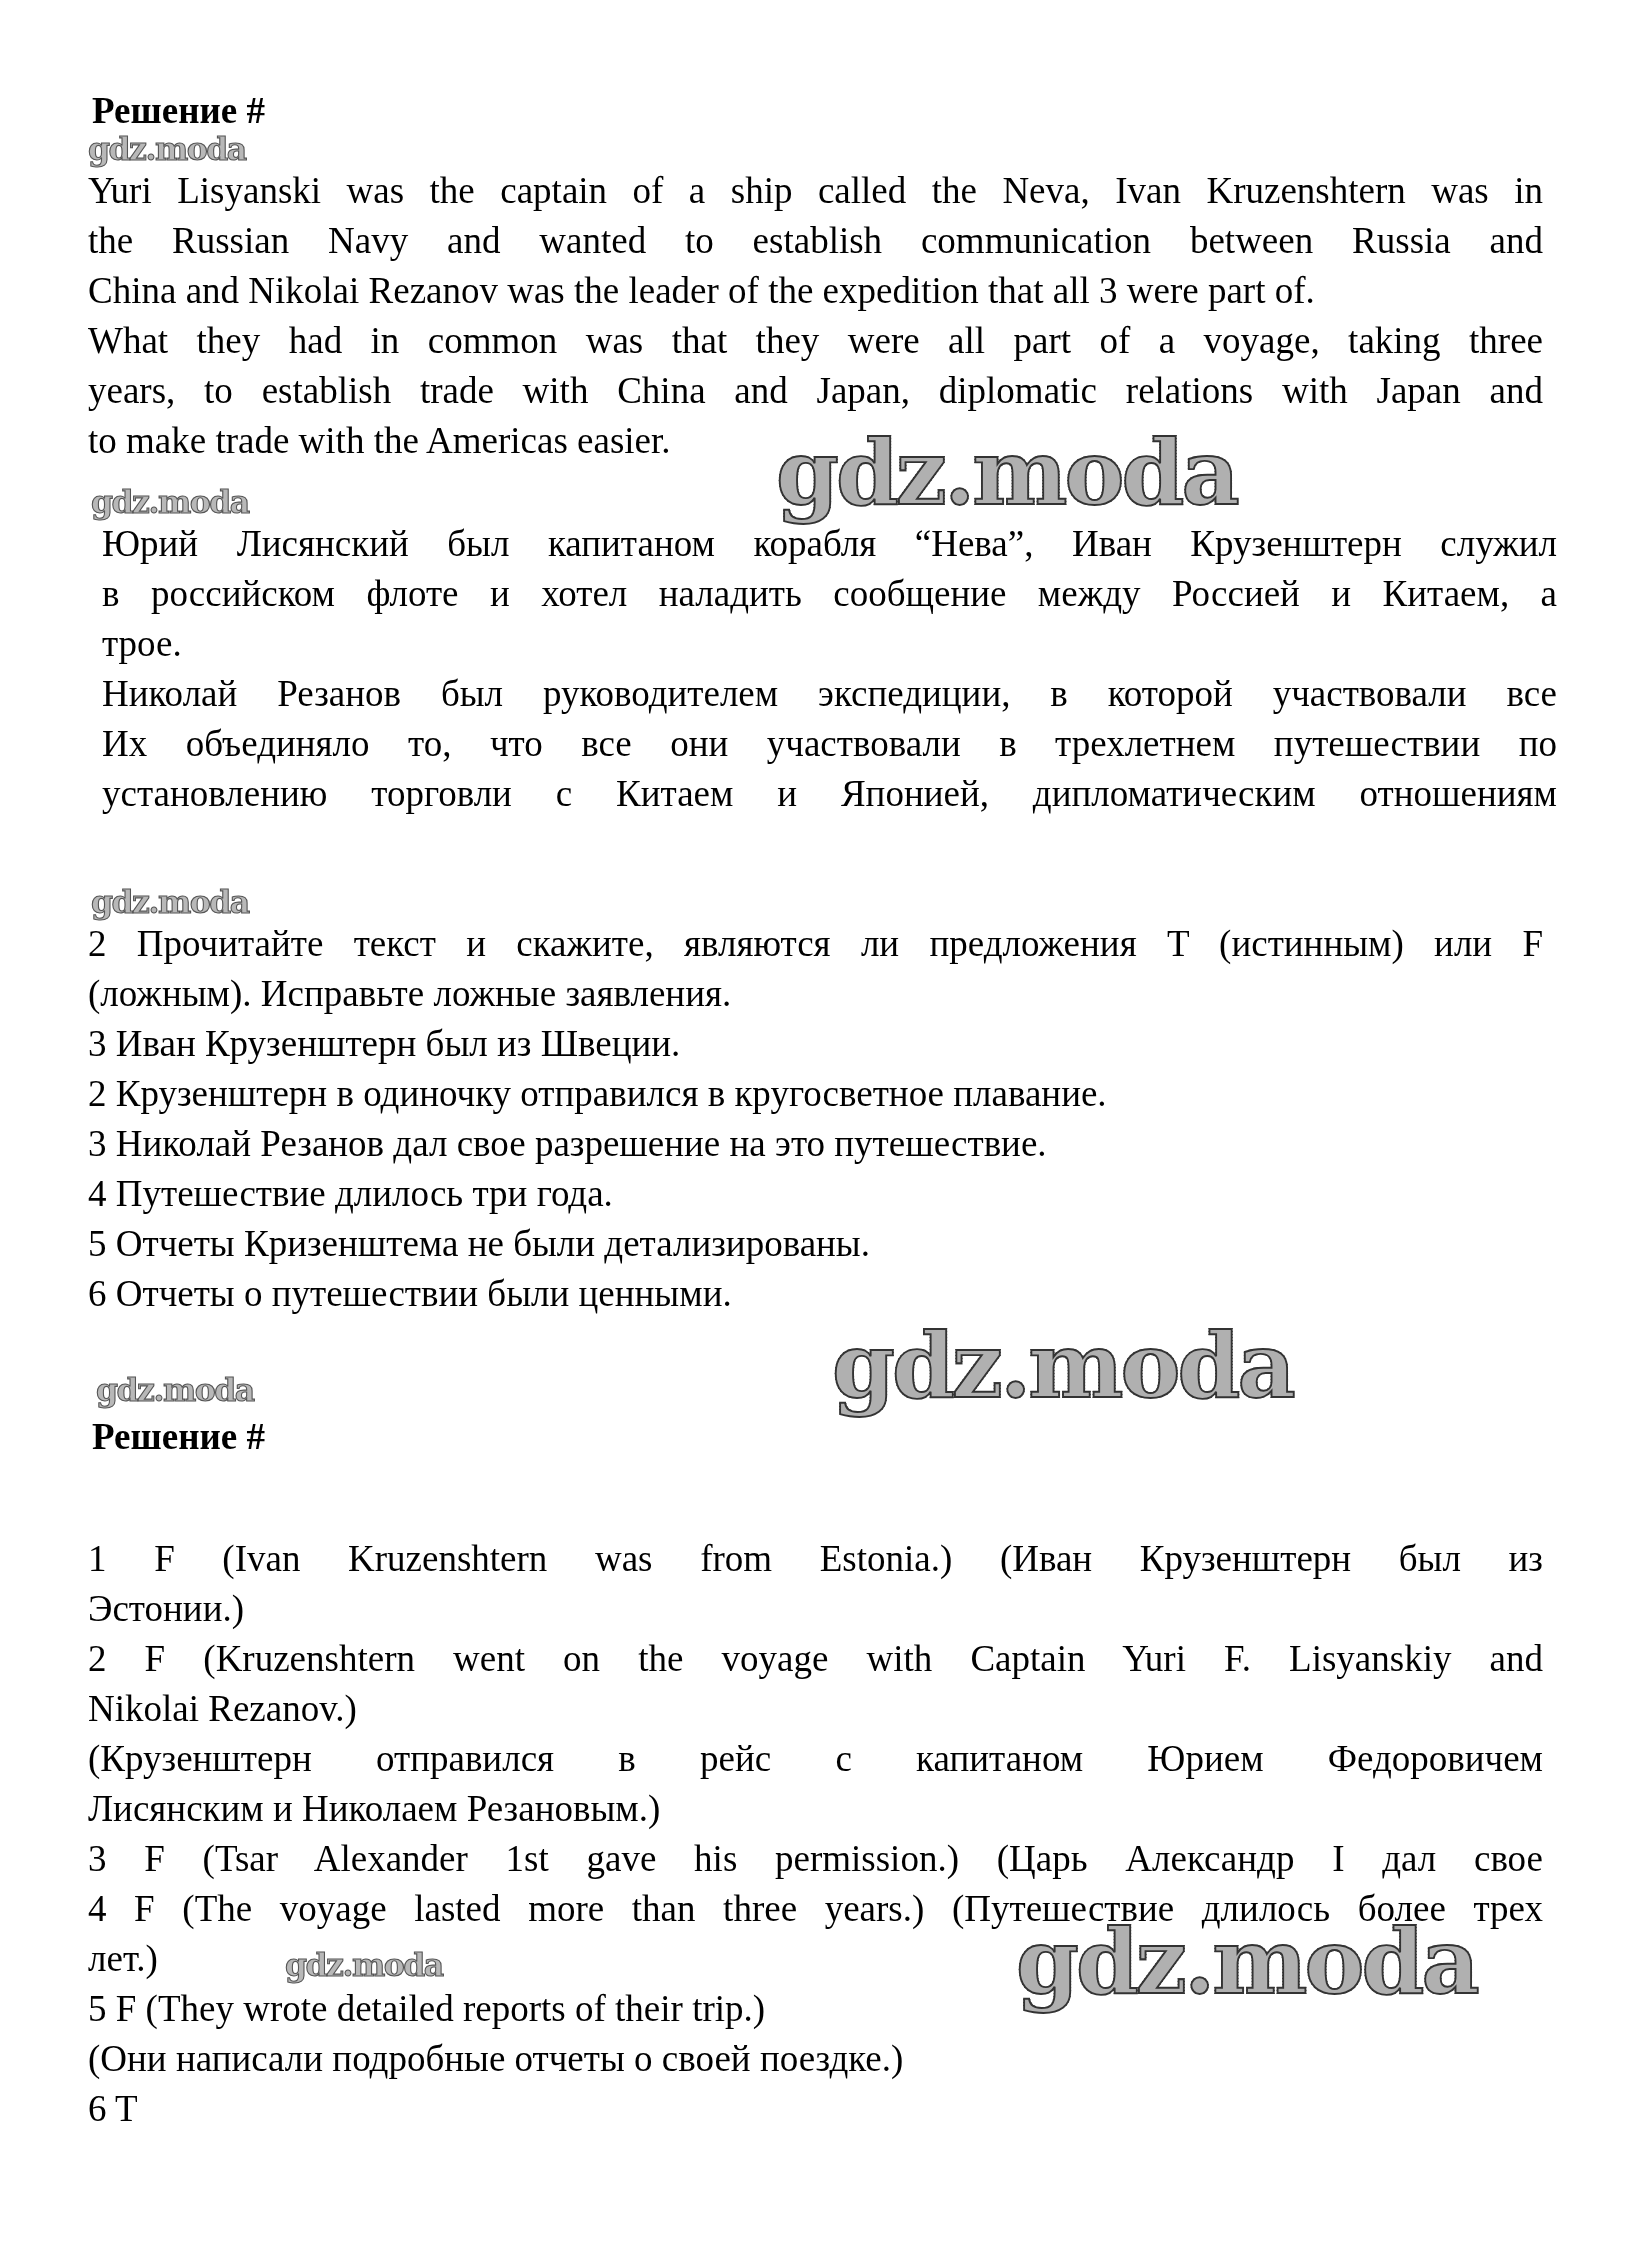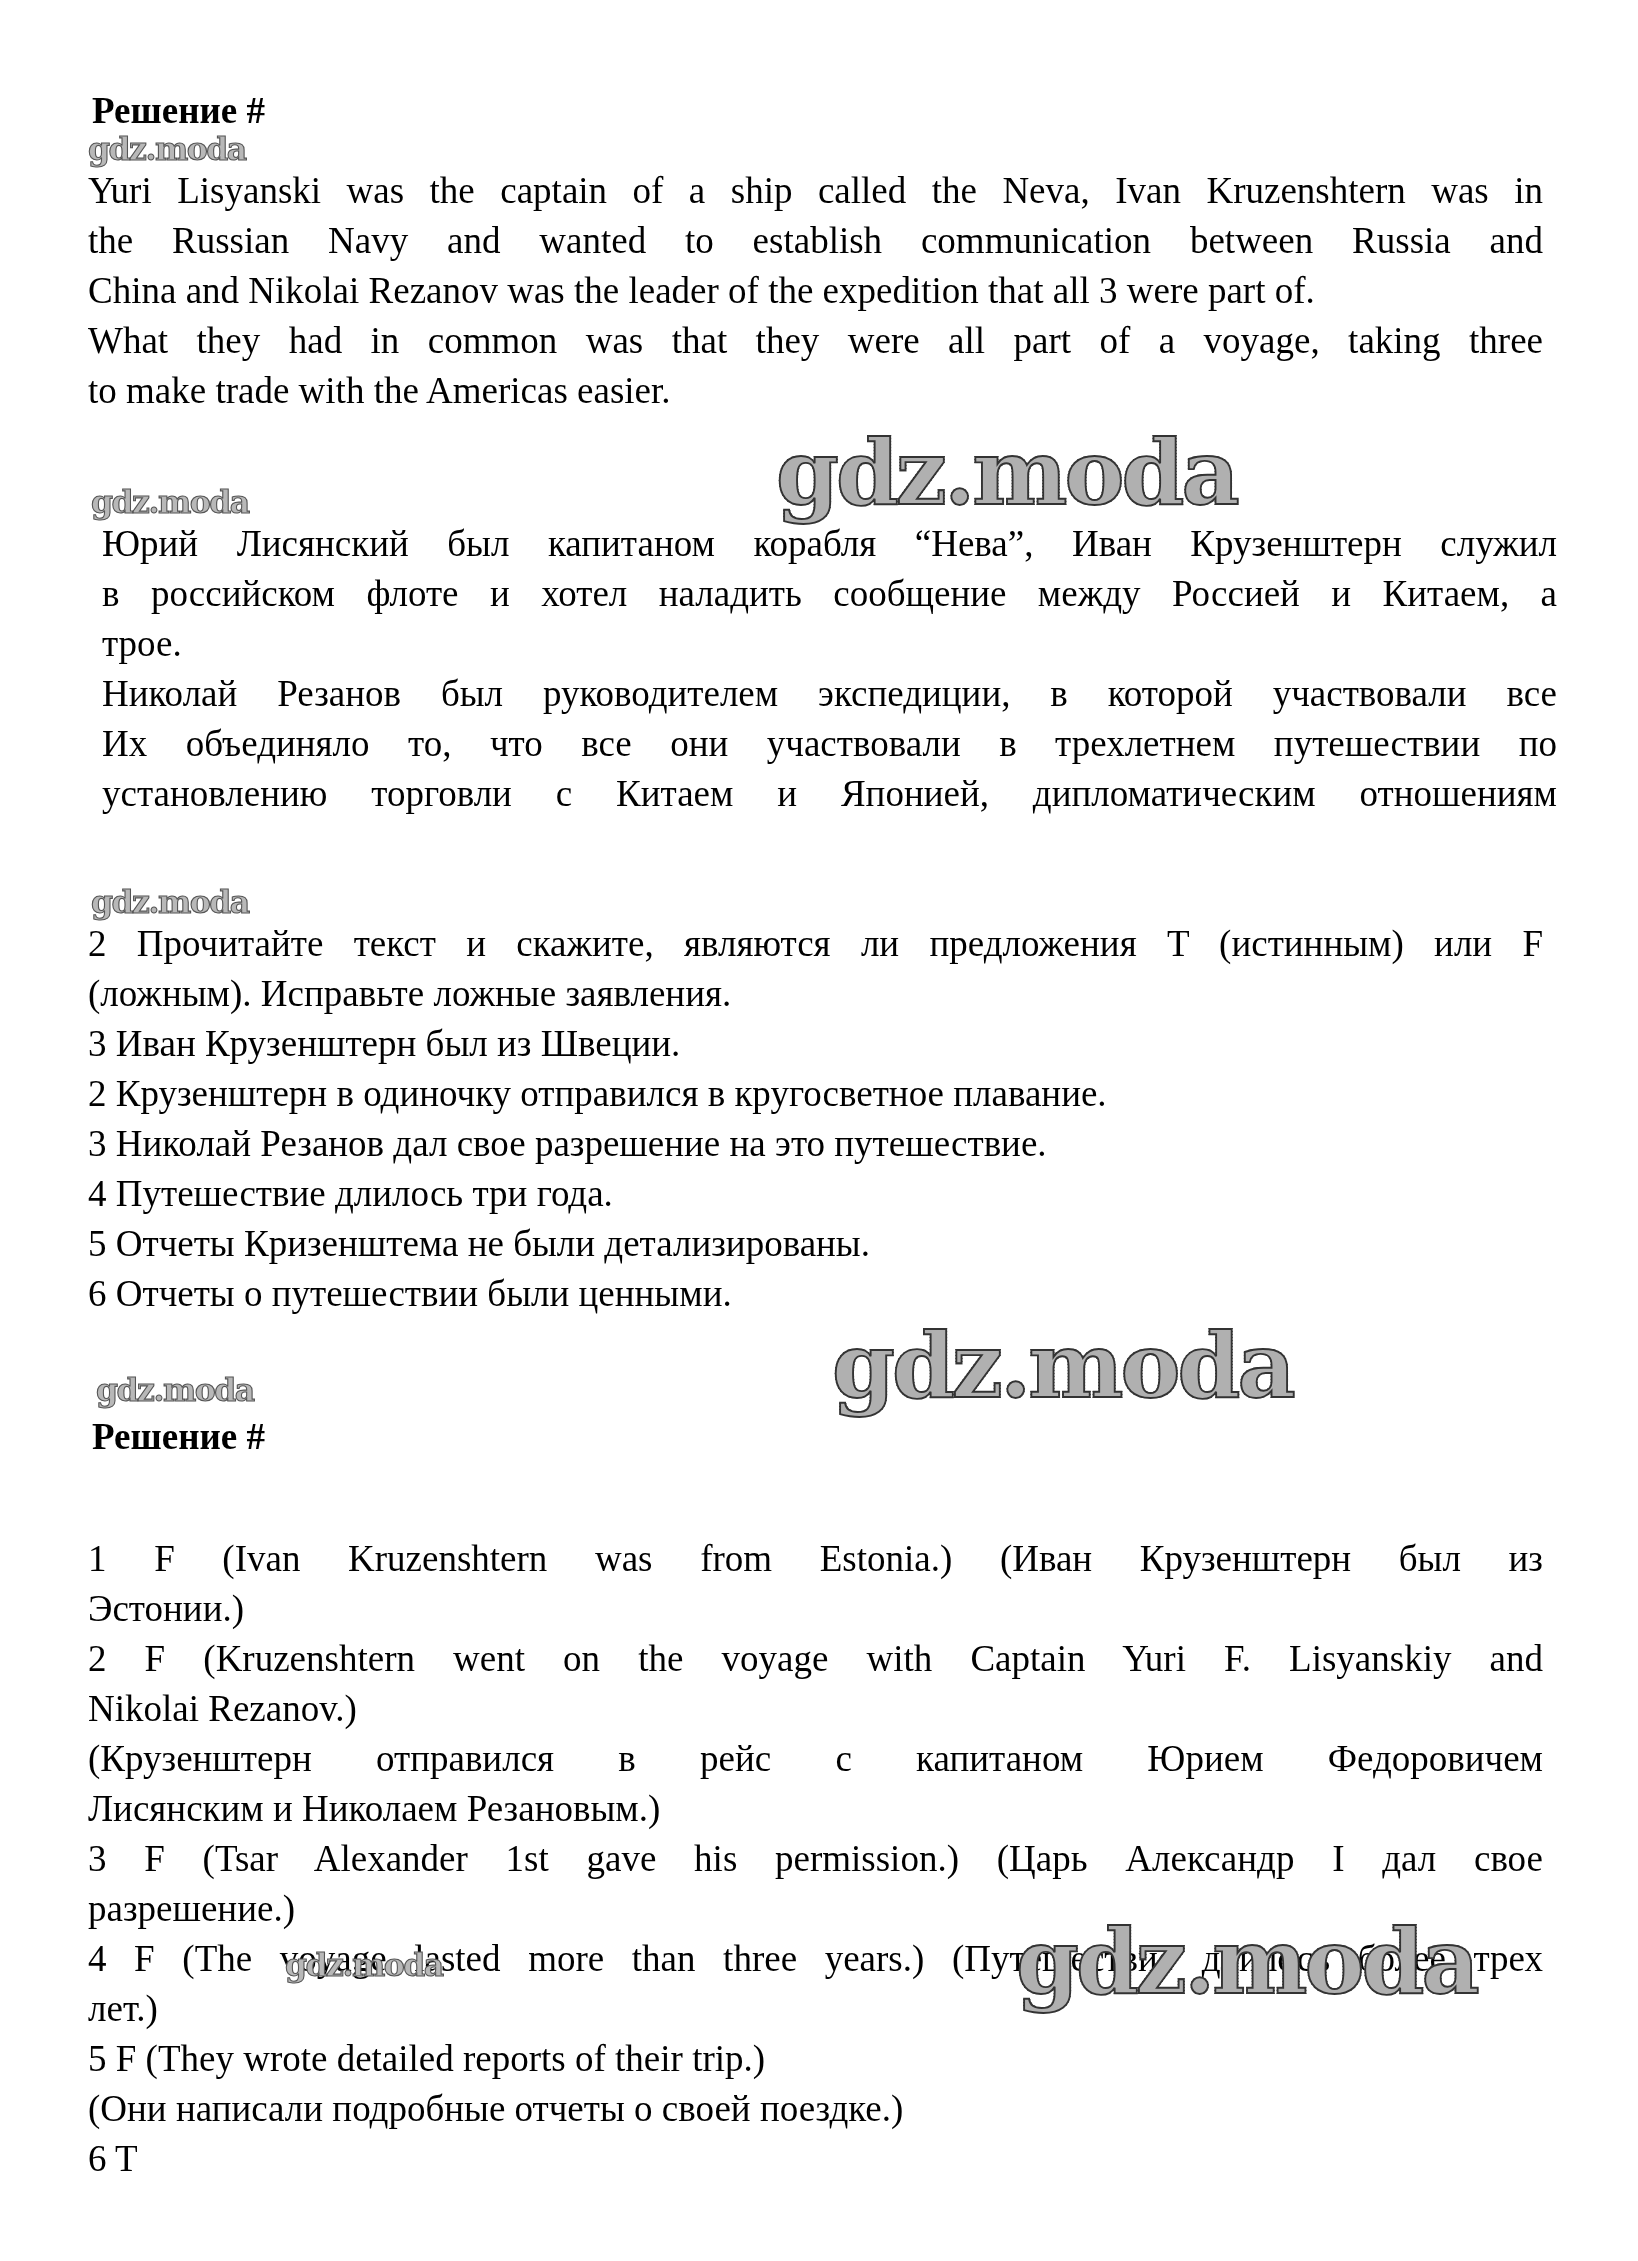--- a/index.html
+++ b/index.html
@@ -25,20 +25,21 @@
 <div class="page">
 
   <div class="col heading" style="top:84px;">Решение #</div>
   <div class="wm-small" style="left:88px; top:133px;">gdz.moda</div>
 
   <div class="col" style="top:166px;">
     <span class="line just">Yuri Lisyanski was the captain of a ship called the Neva, Ivan Kruzenshtern was in</span>
     <span class="line just">the Russian Navy and wanted to establish communication between Russia and</span>
     <span class="line">China and Nikolai Rezanov was the leader of the expedition that all 3 were part of.</span>
     <span class="line just">What they had in common was that they were all part of a voyage, taking three</span>
+    <span class="line just">years, to establish trade with China and Japan, diplomatic relations with Japan and</span>
     <span class="line">to make trade with the Americas easier.</span>
   </div>
 
   <div class="wm-big" style="left:776px; top:427px;">gdz.moda</div>
   <div class="wm-small" style="left:91px; top:486px;">gdz.moda</div>
 
   <div class="col" style="top:519px;margin-left:14px;">
     <span class="line just">Юрий Лисянский был капитаном корабля “Нева”, Иван Крузенштерн служил</span>
     <span class="line just">в российском флоте и хотел наладить сообщение между Россией и Китаем, а</span>
     <span class="line">трое.</span>
@@ -64,21 +65,20 @@
   <div class="col heading" style="top:1410px;">Решение #</div>
 
   <div class="col" style="top:1534px;">
     <span class="line just">1 F (Ivan Kruzenshtern was from Estonia.) (Иван Крузенштерн был из</span>
     <span class="line">Эстонии.)</span>
     <span class="line just">2 F (Kruzenshtern went on the voyage with Captain Yuri F. Lisyanskiy and</span>
     <span class="line">Nikolai Rezanov.)</span>
     <span class="line just">(Крузенштерн отправился в рейс с капитаном Юрием Федоровичем</span>
     <span class="line">Лисянским и Николаем Резановым.)</span>
     <span class="line just">3 F (Tsar Alexander 1st gave his permission.) (Царь Александр I дал свое</span>
-    <span class="line">разрешение.)</span>
     <span class="line just">4 F (The voyage lasted more than three years.) (Путешествие длилось более трех</span>
     <span class="line">лет.)</span>
     <span class="line">5 F (They wrote detailed reports of their trip.)</span>
     <span class="line">(Они написали подробные отчеты о своей поездке.)</span>
     <span class="line">6 T</span>
   </div>
 
   <div class="wm-small" style="left:285px; top:1949px;">gdz.moda</div>
   <div class="wm-big" style="left:1016px; top:1916px;">gdz.moda</div>
 

